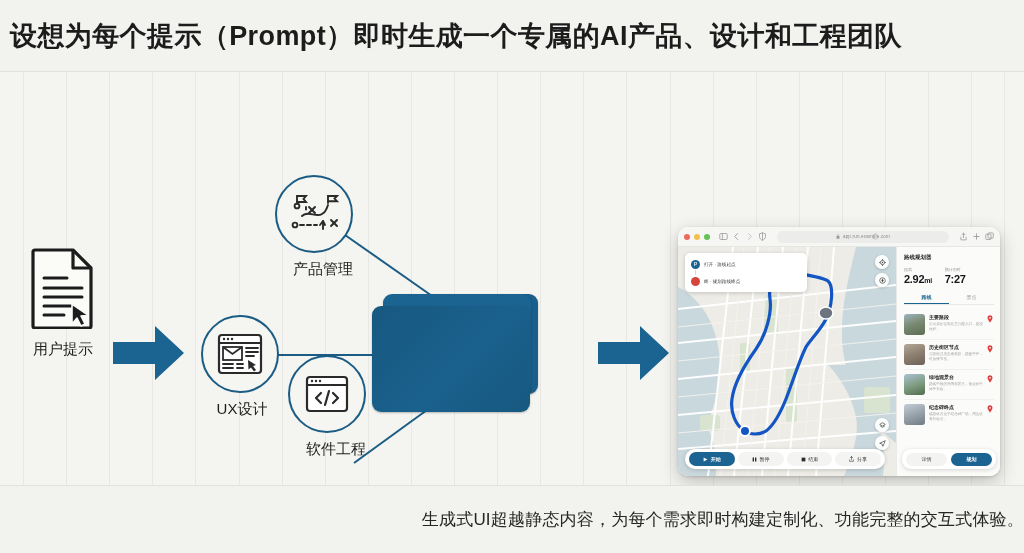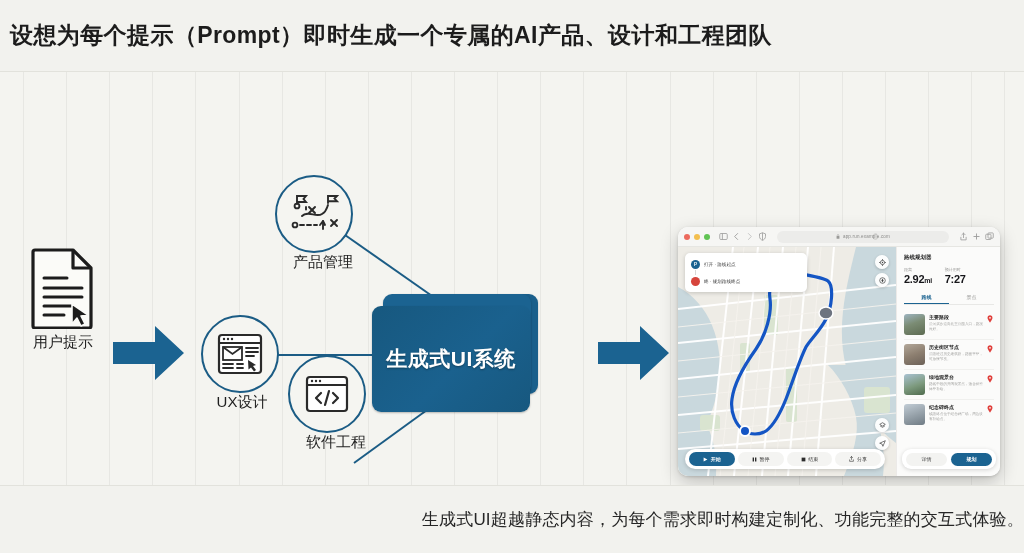--- a/index.html
+++ b/index.html
@@ -11,21 +11,21 @@
   }
 
   
   #header{
     position:absolute; left:0; top:0; width:1024px; height:72px;
     background:#f2f2ee;
     border-bottom:1px solid #e2e2dc;
     display:flex; align-items:center;
   }
   #header-title{
-    font-size:23px; font-weight:700; color:#1c1c1c;
+    font-size:27px; font-weight:700; color:#1c1c1c;
     letter-spacing:.4px; padding-left:10px; white-space:nowrap;
   }
 
   
   #canvas{
     position:absolute; left:0; top:72px; width:1024px; height:413px;
     background:
       repeating-linear-gradient(to right,
         rgba(0,0,0,0.055) 0px, rgba(0,0,0,0.055) 1px,
         rgba(0,0,0,0) 1px, rgba(0,0,0,0) 43.1px),
@@ -42,21 +42,21 @@
 
   
   .node{ position:absolute; text-align:center; }
   .circle{
     width:78px; height:78px; border-radius:50%;
     border:2px solid #1b5c85; background:#f5f5f1;
     display:flex; align-items:center; justify-content:center;
     position:relative; z-index:3;
   }
   .node-label{
-    font-size:15px; color:#1f1f1f; font-weight:500;
+    margin-top:7px; font-size:15px; color:#1f1f1f; font-weight:500;
     white-space:nowrap;
   }
 
   
   .conn{ position:absolute; background:#1b5c85; height:2px; transform-origin:0 50%; z-index:1;}
 
   
   #doc-node{ left:18px; top:175px; width:90px; }
   #doc-node .node-label{ }
 
@@ -272,21 +272,20 @@
         </g>
       </svg>
     </div>
     <div class="node-label">软件工程</div>
   </div>
 
   <div id="core">
     <div class="sheet s3"></div>
     <div class="sheet s2"></div>
     <div class="sheet s1"></div>
-    <div id="core-label">生成式UI系统</div>
   </div>
 
   <div class="bigarrow" style="left:598px; top:253px;">
     <svg width="72" height="56" viewBox="0 0 72 56">
       <path d="M0 17 h42 v-16 l29 27 l-29 27 v-16 h-42 z" fill="#1b6391"></path>
     </svg>
   </div>
 
   <div id="app">
 

